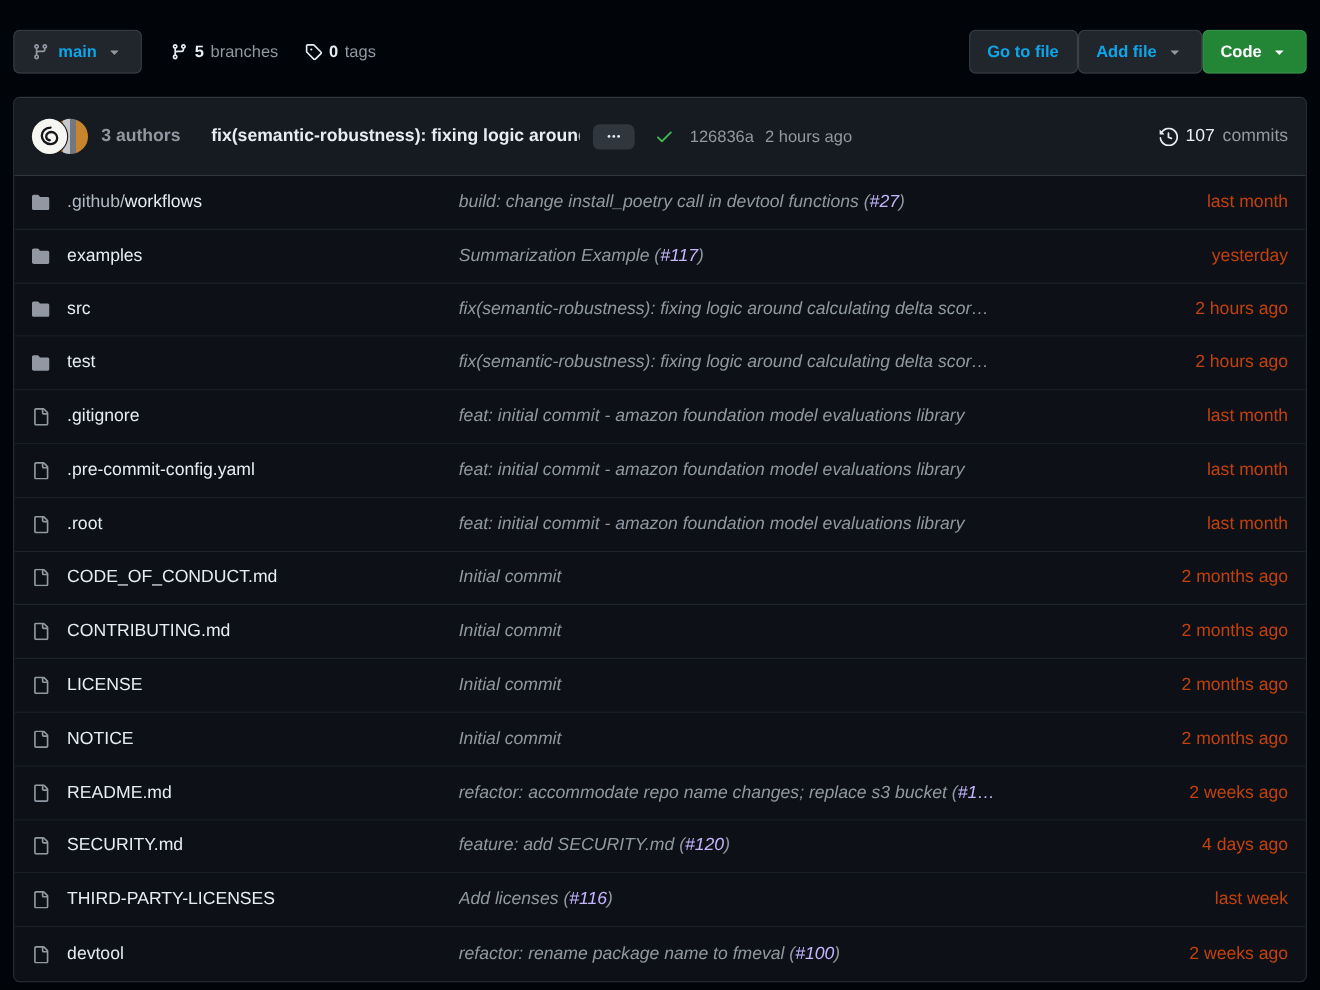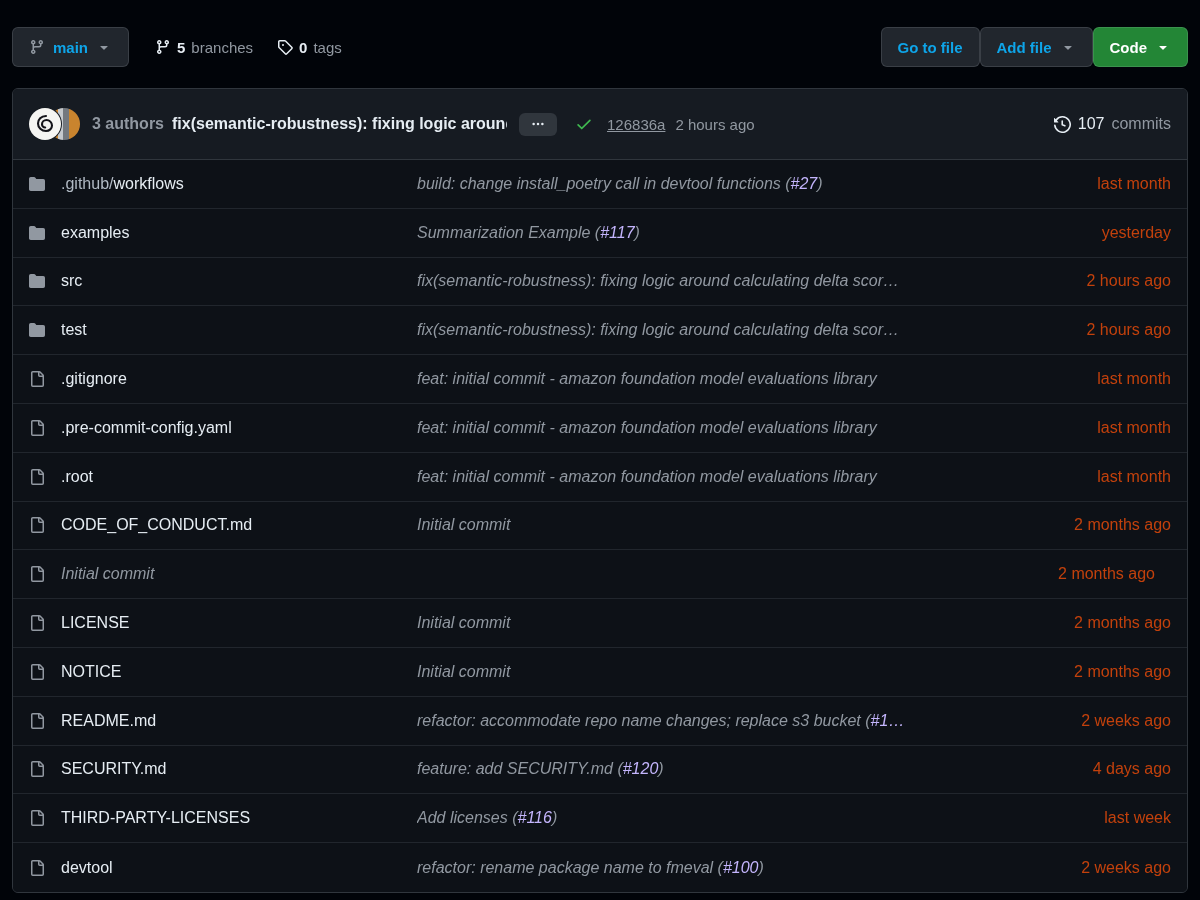--- a/index.html
+++ b/index.html
@@ -64,35 +64,35 @@
   .avatar-1 {
     background:#f5f5f2;
     display:flex; align-items:center; justify-content:center;
     position:relative; z-index:2;
     box-shadow:0 0 0 1px #161b22;
   }
   .avatar-2 {
     margin-left:-13px; z-index:1;
     background:linear-gradient(90deg,#c9842e 0 30%,#c5c9cd 30% 48%,#73787e 48% 66%,#c9842e 66% 100%);
   }
-  .authors { color:#9198a1; font-weight:600; margin-right:8px; cursor:pointer; white-space:nowrap; }
+  .authors { color:#9198a1; font-weight:600; margin-right:28px; cursor:pointer; white-space:nowrap; }
   .head-msg {
     font-weight:600; color:#e6edf3;
     white-space:nowrap; overflow:hidden; max-width:335px;
     cursor:pointer;
   }
   .kebab-btn {
     margin-left:12px;
     width:38px; height:23px; border-radius:6px;
     background:#30363d; border:none;
     display:inline-flex; align-items:center; justify-content:center;
     color:#e6edf3; cursor:pointer; flex:none;
   }
   .status-check { margin-left:18px; color:#3fb950; display:inline-flex; cursor:pointer; }
-  .head-sha { margin-left:14px; color:#9198a1; font-size:15px; cursor:pointer; white-space:nowrap;text-decoration:underline; }
+  .head-sha { margin-left:14px; color:#9198a1; font-size:15px; cursor:pointer; white-space:nowrap; }
   .head-time { margin-left:10px; color:#9198a1; font-size:15px; white-space:nowrap; }
   .history-link {
     margin-left:auto; display:inline-flex; align-items:center; gap:7px;
     color:#9198a1; font-size:16px; cursor:pointer; white-space:nowrap;
   }
   .history-link svg { color:#e6edf3; }
   .history-link .cnt { color:#e6edf3; font-weight:400; }
 
   
   .row {
@@ -333,20 +333,21 @@
     <div class="fdate">2 months ago</div>
   </div>
 
   <div class="row">
     <span class="cell-icon">
 
       <svg class="ic-file" width="16" height="16" viewBox="0 0 16 16" fill="currentColor">
             <path d="M2 1.75C2 .784 2.784 0 3.75 0h6.586c.464 0 .909.184 1.237.513l2.914 2.914c.329.328.513.773.513 1.237v9.586A1.75 1.75 0 0 1 13.25 16h-9.5A1.75 1.75 0 0 1 2 14.25Zm1.75-.25a.25.25 0 0 0-.25.25v12.5c0 .138.112.25.25.25h9.5a.25.25 0 0 0 .25-.25V6h-2.75A1.75 1.75 0 0 1 9 4.25V1.5Zm6.75.062V4.25c0 .138.112.25.25.25h2.688l-.011-.013-2.914-2.914Z"></path>
           </svg>
     </span>
+    <a class="fname"><span class="fprefix"></span><span class="fmain">CONTRIBUTING.md</span></a>
     <div class="fmsg">
       <a class="pre">Initial commit</a><a class="issue"></a><a class="post"></a>
     </div>
     <div class="fdate">2 months ago</div>
   </div>
 
   <div class="row">
     <span class="cell-icon">
 
       <svg class="ic-file" width="16" height="16" viewBox="0 0 16 16" fill="currentColor">

